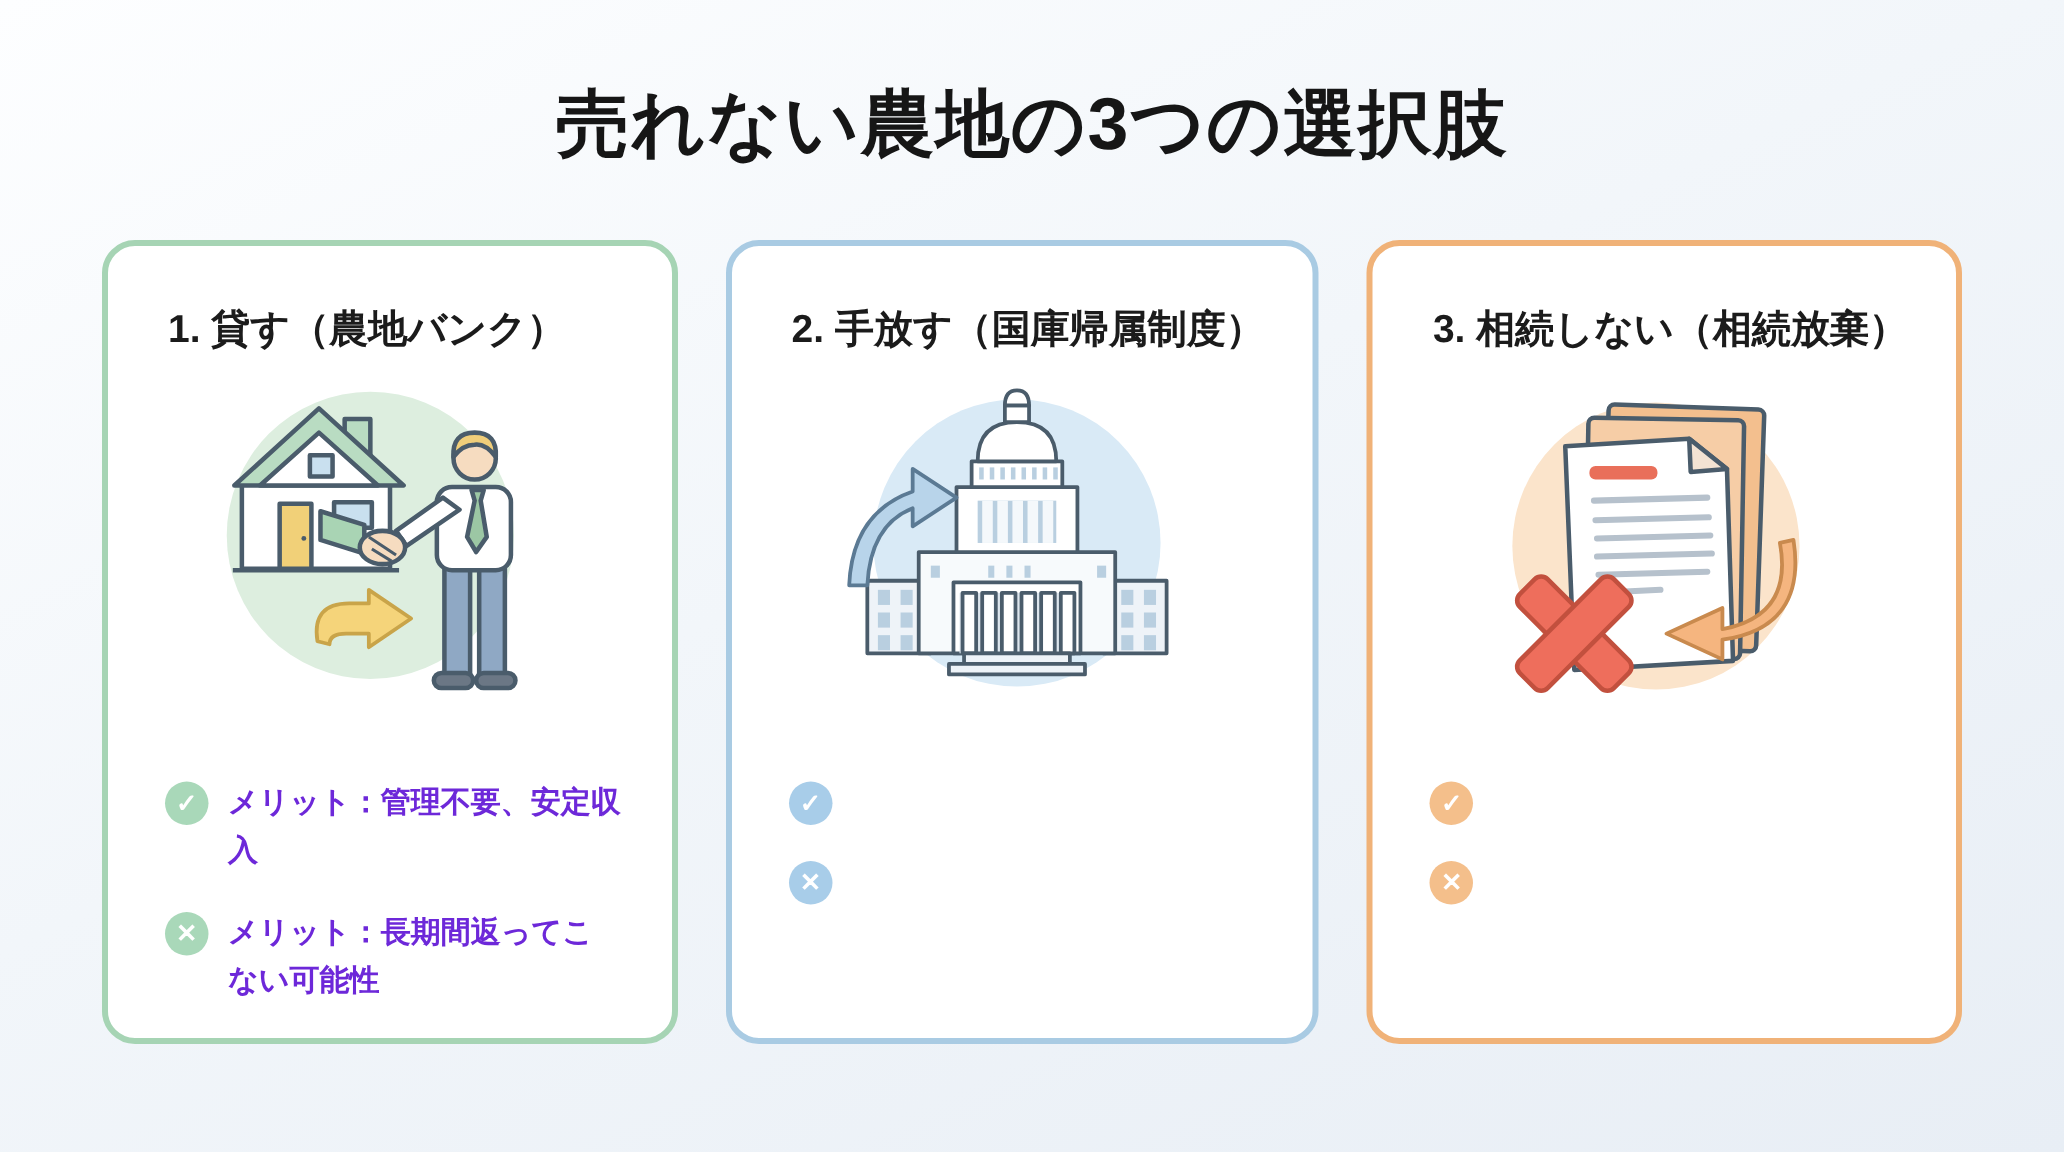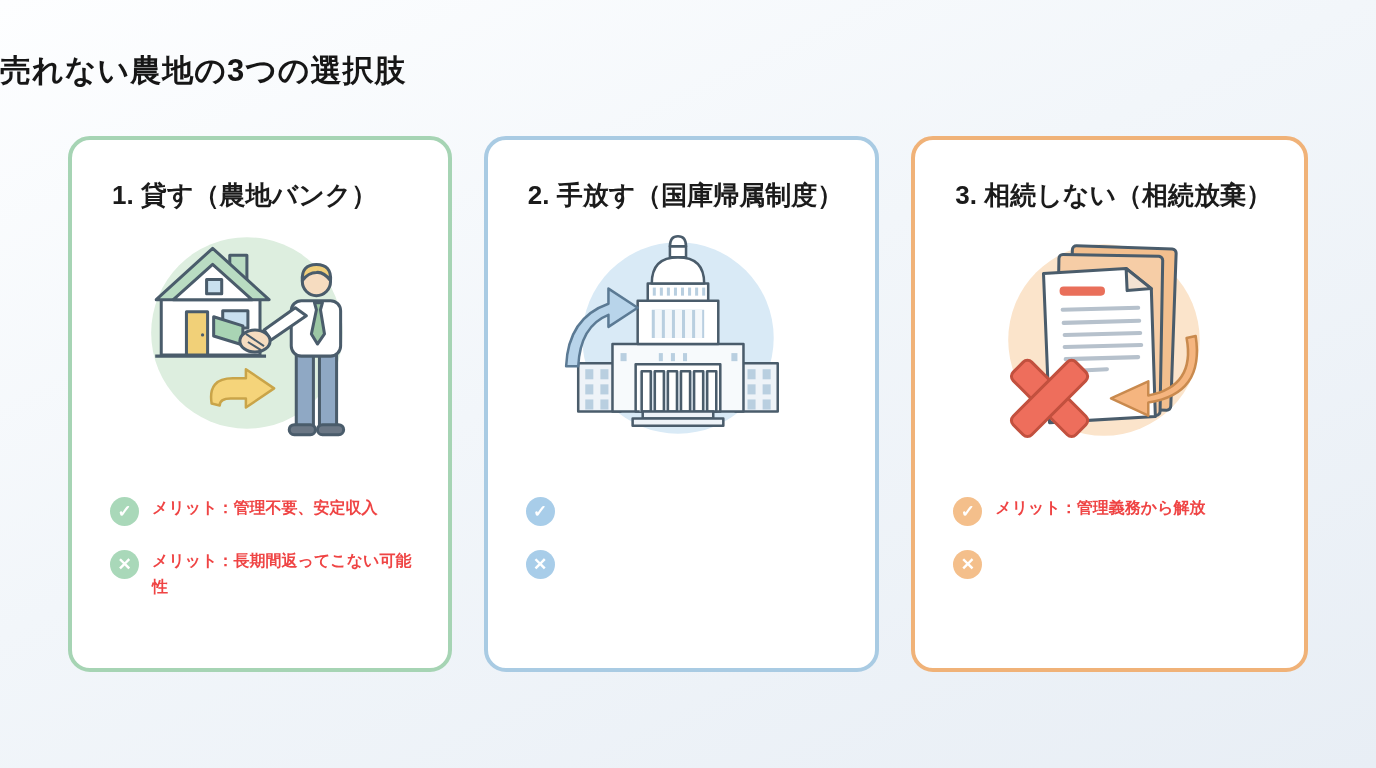--- a/index.html
+++ b/index.html
@@ -3,21 +3,22 @@
 <meta charset="utf-8">
 <style>
   * { margin:0; padding:0; box-sizing:border-box; }
   html,body { width:1376px; height:768px; overflow:hidden; }
   body {
     font-family:"Liberation Sans", sans-serif;
     background:linear-gradient(155deg, #fdfeff 0%, #f2f6fa 45%, #e8eef5 100%);
   }
   .page-title {
     margin-top:50px;
-    font-size:31px;
+    text-align:center;
+    font-size:49px;
     font-weight:800;
     letter-spacing:1px;
     color:#161616;
   }
   .cards {
     display:flex;
     gap:32px;
     margin:44px 68px 0 68px;
   }
   .card {
@@ -64,23 +65,23 @@
     background:var(--icon, #ccc);
     color:#ffffff;
     font-size:17px;
     font-weight:700;
     display:flex;
     align-items:center;
     justify-content:center;
     margin-top:2px;
   }
   .point-text {
-    font-size:16px;
+    font-size:20px;
     font-weight:700;
-    color:#ef4444;
+    color:#6d28d9;
     line-height:1.62;
   }
 </style>
 </head>
 <body>
 
 <div>
 
   <h1 class="page-title">売れない農地の3つの選択肢</h1>
 
@@ -247,21 +248,20 @@
 
           <g fill="#ee6e5c" stroke="#c2503e" stroke-width="3" stroke-linejoin="round">
             <rect x="26" y="159" width="88" height="26" rx="6" transform="rotate(45 70 172)"></rect>
             <rect x="26" y="159" width="88" height="26" rx="6" transform="rotate(-45 70 172)"></rect>
           </g>
         </svg>
       </div>
       <div class="points">
         <div class="point">
           <span class="badge">✓</span>
-          <span class="point-text">メリット：管理義務から解放</span>
         </div>
         <div class="point">
           <span class="badge">✕</span>
         </div>
       </div>
     </div>
 
   </div>
 </div>
 

